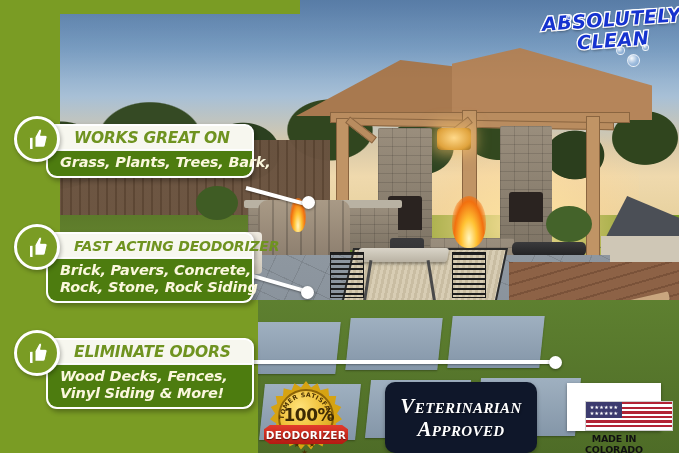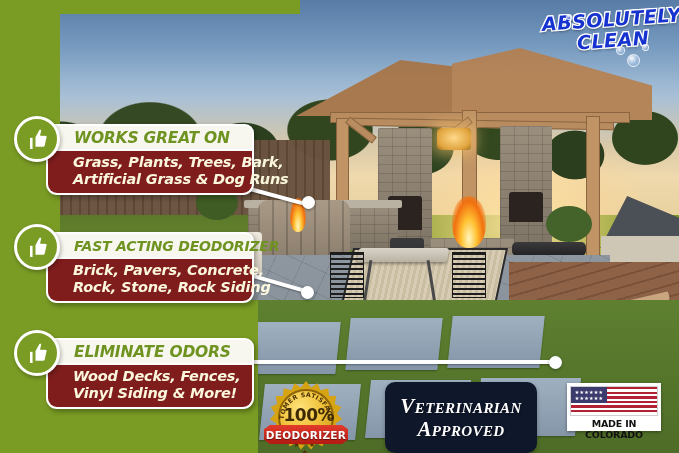--- a/index.html
+++ b/index.html
@@ -276,25 +276,25 @@
     padding:3px 6px 2px 26px;
     box-shadow:2px 2px 4px rgba(0,0,0,.3);
   }
   .callout .head span {
     font-family:"DejaVu Sans", sans-serif;
     font-style:italic; font-weight:bold;
     font-size:15.5px; color:#6f9320;
     letter-spacing:-.2px; white-space:nowrap;
   }
   .callout .body {
-    background:#7f1d1d;
+    background:#4d7c0f;
     border:2.5px solid #ffffff;
     border-top:none;
     border-radius:0 0 11px 11px;
-    padding:3px 6px 5px 25px;
+    padding:3px 6px 5px 12px;
     box-shadow:2px 3px 5px rgba(0,0,0,.3);
   }
   .callout .body div {
     font-family:"DejaVu Sans", sans-serif;
     font-style:italic; font-weight:bold;
     font-size:14.5px; color:#fbf7dd;
     line-height:1.18; letter-spacing:-.2px; white-space:nowrap;
   }
 
   
@@ -370,21 +370,21 @@
     color:#ffffff; line-height:1.05;
     text-shadow:1px 1px 2px rgba(0,0,0,.4);
     font-variant:small-caps; letter-spacing:.4px;
   }
   .vet-1 { font-size:21px; }
   .vet-2 { font-size:21px; }
 
   
   .flagbox {
     position:absolute; left:567px; top:383px; width:94px; height:48px;
-    background:#ffffff; padding:3px;
+    background:#ffffff; padding:18px;
     box-shadow:0 1px 3px rgba(0,0,0,.4);
   }
   .flag {
     position:relative; width:88px; height:30px;
     background:repeating-linear-gradient(to bottom,
       #b22234 0 2.31px, #ffffff 2.31px 4.62px);
     border:1px solid #cfcfcf;
   }
   .canton {
     position:absolute; left:0; top:0; width:36px; height:16.2px;
@@ -514,21 +514,20 @@
       <path d="M6.5 10.5h2.2V21H6.5a1 1 0 0 1-1-1v-8.5a1 1 0 0 1 1-1z" fill="#fff" stroke="#7a9c24" stroke-width="1"></path>
       <path d="M10.2 10.3l3.4-6.2c.4-.8 1.6-.9 2.1-.2.3.4.4.9.3 1.4l-.8 3.4h3.9c1.1 0 1.9 1 1.6 2l-1.6 7c-.2.9-1 1.5-1.9 1.5h-7V10.3z" fill="#fff" stroke="#7a9c24" stroke-width="1" stroke-linejoin="round"></path>
     </svg>
   </div>
   <div class="callout" style="top:124px;">
     <div class="head">
       <span>WORKS GREAT ON</span>
     </div>
     <div class="body">
       <div>Grass, Plants, Trees, Bark,</div>
-      <div>Artificial Grass &amp; Dog Runs</div>
     </div>
   </div>
 
   <div class="thumb-badge" style="top:224px;">
     <svg width="28" height="28" viewBox="0 0 24 24">
       <path d="M6.5 10.5h2.2V21H6.5a1 1 0 0 1-1-1v-8.5a1 1 0 0 1 1-1z" fill="#fff" stroke="#7a9c24" stroke-width="1"></path>
       <path d="M10.2 10.3l3.4-6.2c.4-.8 1.6-.9 2.1-.2.3.4.4.9.3 1.4l-.8 3.4h3.9c1.1 0 1.9 1 1.6 2l-1.6 7c-.2.9-1 1.5-1.9 1.5h-7V10.3z" fill="#fff" stroke="#7a9c24" stroke-width="1" stroke-linejoin="round"></path>
     </svg>
   </div>
   <div class="callout" style="top:232px;">

